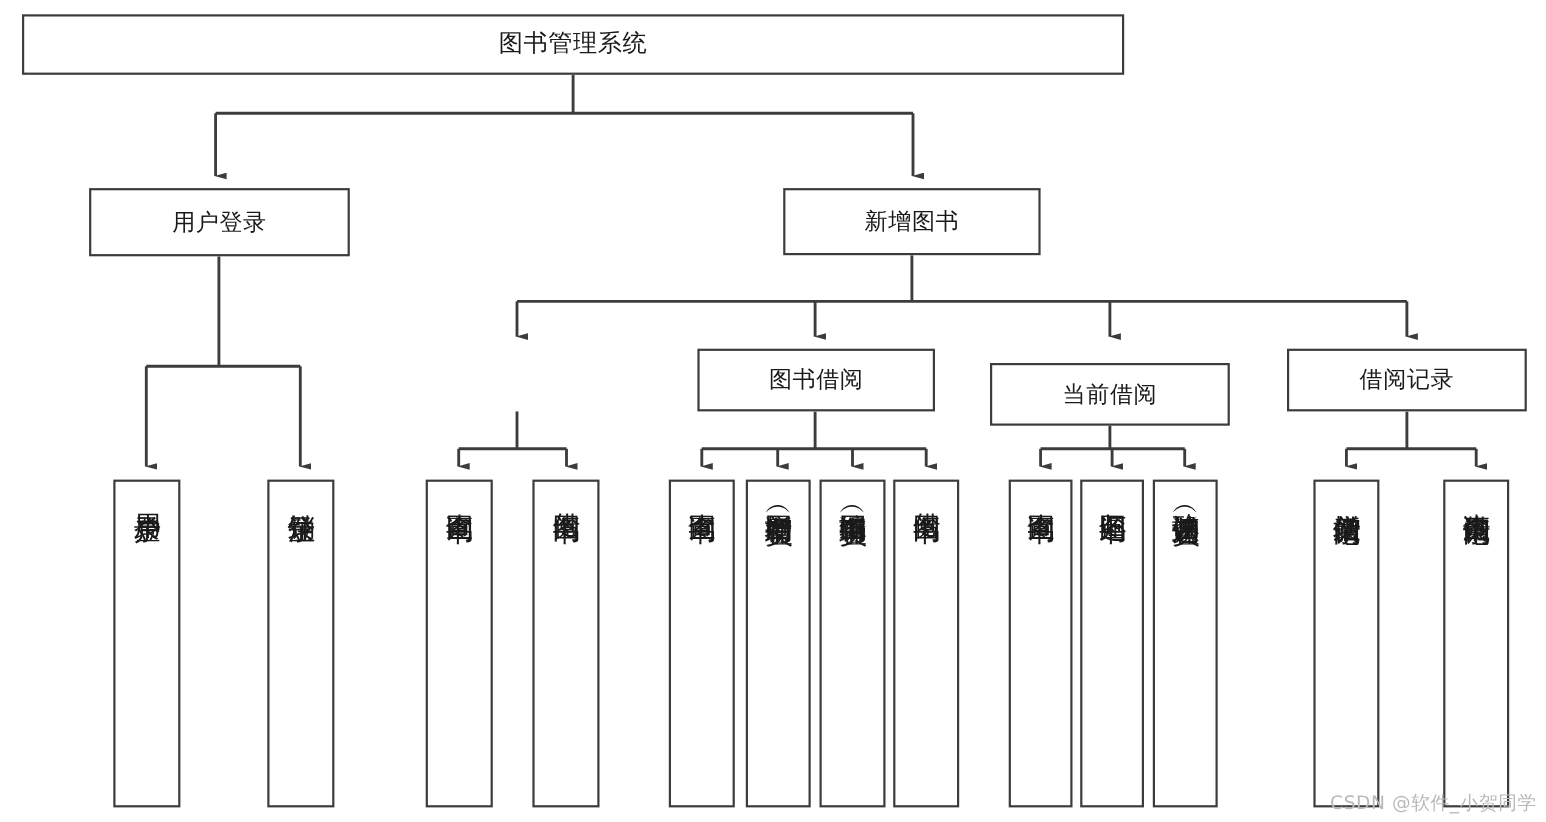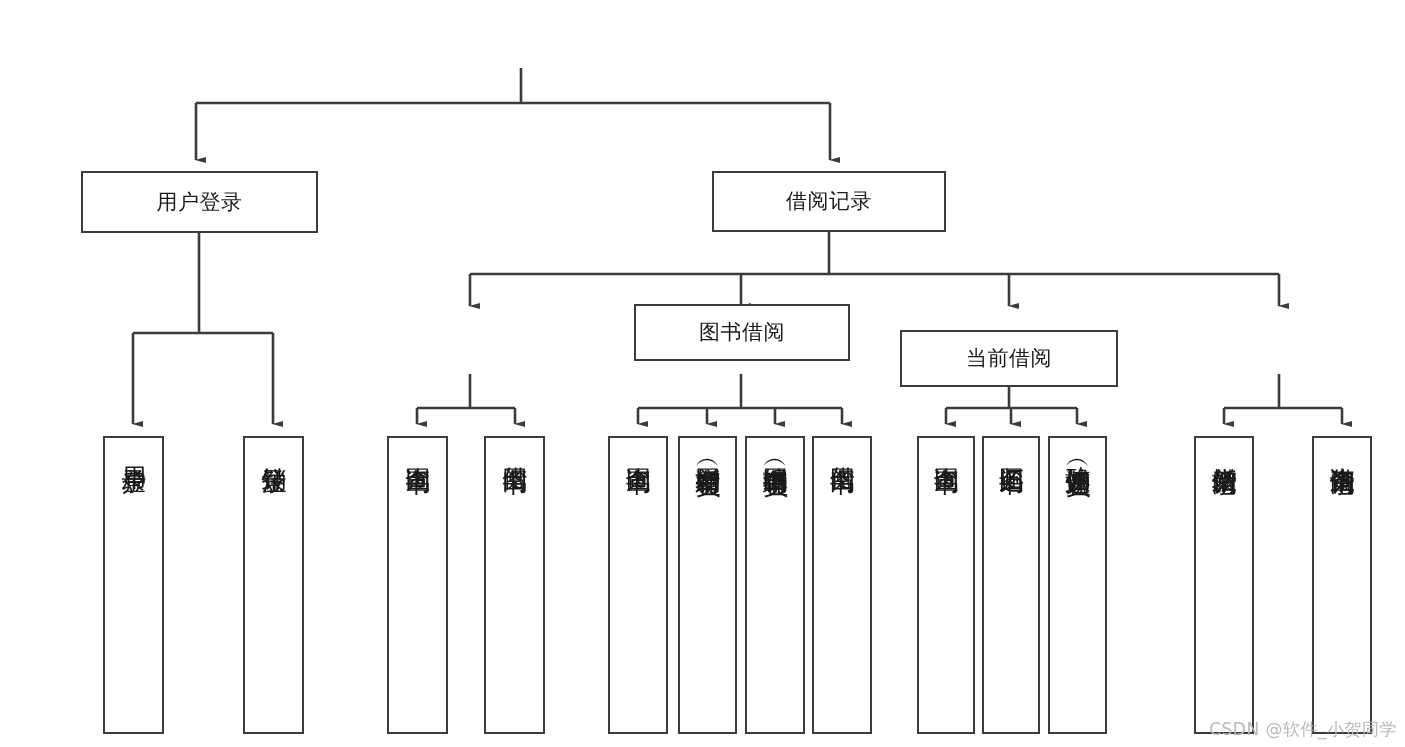--- a/index.html
+++ b/index.html
@@ -118,33 +118,39 @@
       <path d="M1011,408 L1011,424" marker-end="url(#arrow)"></path>
       <path d="M1077,408 L1077,424" marker-end="url(#arrow)"></path>
 
       <path d="M1279,374 L1279,408"></path>
       <path d="M1224,408 L1342,408"></path>
       <path d="M1224,408 L1224,424" marker-end="url(#arrow)"></path>
       <path d="M1342,408 L1342,424" marker-end="url(#arrow)"></path>
     </g>
   </svg>
 
+  <div class="node horiz root" style="left:20px; top:13px; width:1002px; height:55px;">
+    <span class="label">图书管理系统</span>
+  </div>
 
   <div class="node horiz" style="left:81px; top:171px; width:237px; height:62px;">
     <span class="label">用户登录</span>
   </div>
   <div class="node horiz" style="left:712px; top:171px; width:234px; height:61px;">
-    <span class="label">借阅记录</span>
+    <span class="label">新增图书</span>
   </div>
 
-  <div class="node horiz" style="left:634px; top:304px; width:216px; height:57px;">
+  <div class="node horiz" style="left:634px; top:317px; width:216px; height:57px;">
     <span class="label">图书借阅</span>
   </div>
   <div class="node horiz" style="left:900px; top:330px; width:218px; height:57px;">
     <span class="label">当前借阅</span>
+  </div>
+  <div class="node horiz" style="left:1170px; top:317px; width:218px; height:57px;">
+    <span class="label">借阅记录</span>
   </div>
 
   <div class="node vert" style="left:103px; top:436px; width:61px; height:298px;">
     <span class="label">用户登录</span>
   </div>
   <div class="node vert" style="left:243px; top:436px; width:61px; height:298px;">
     <span class="label">注销登录</span>
   </div>
 
   <div class="node vert" style="left:387px; top:436px; width:61px; height:298px;">

